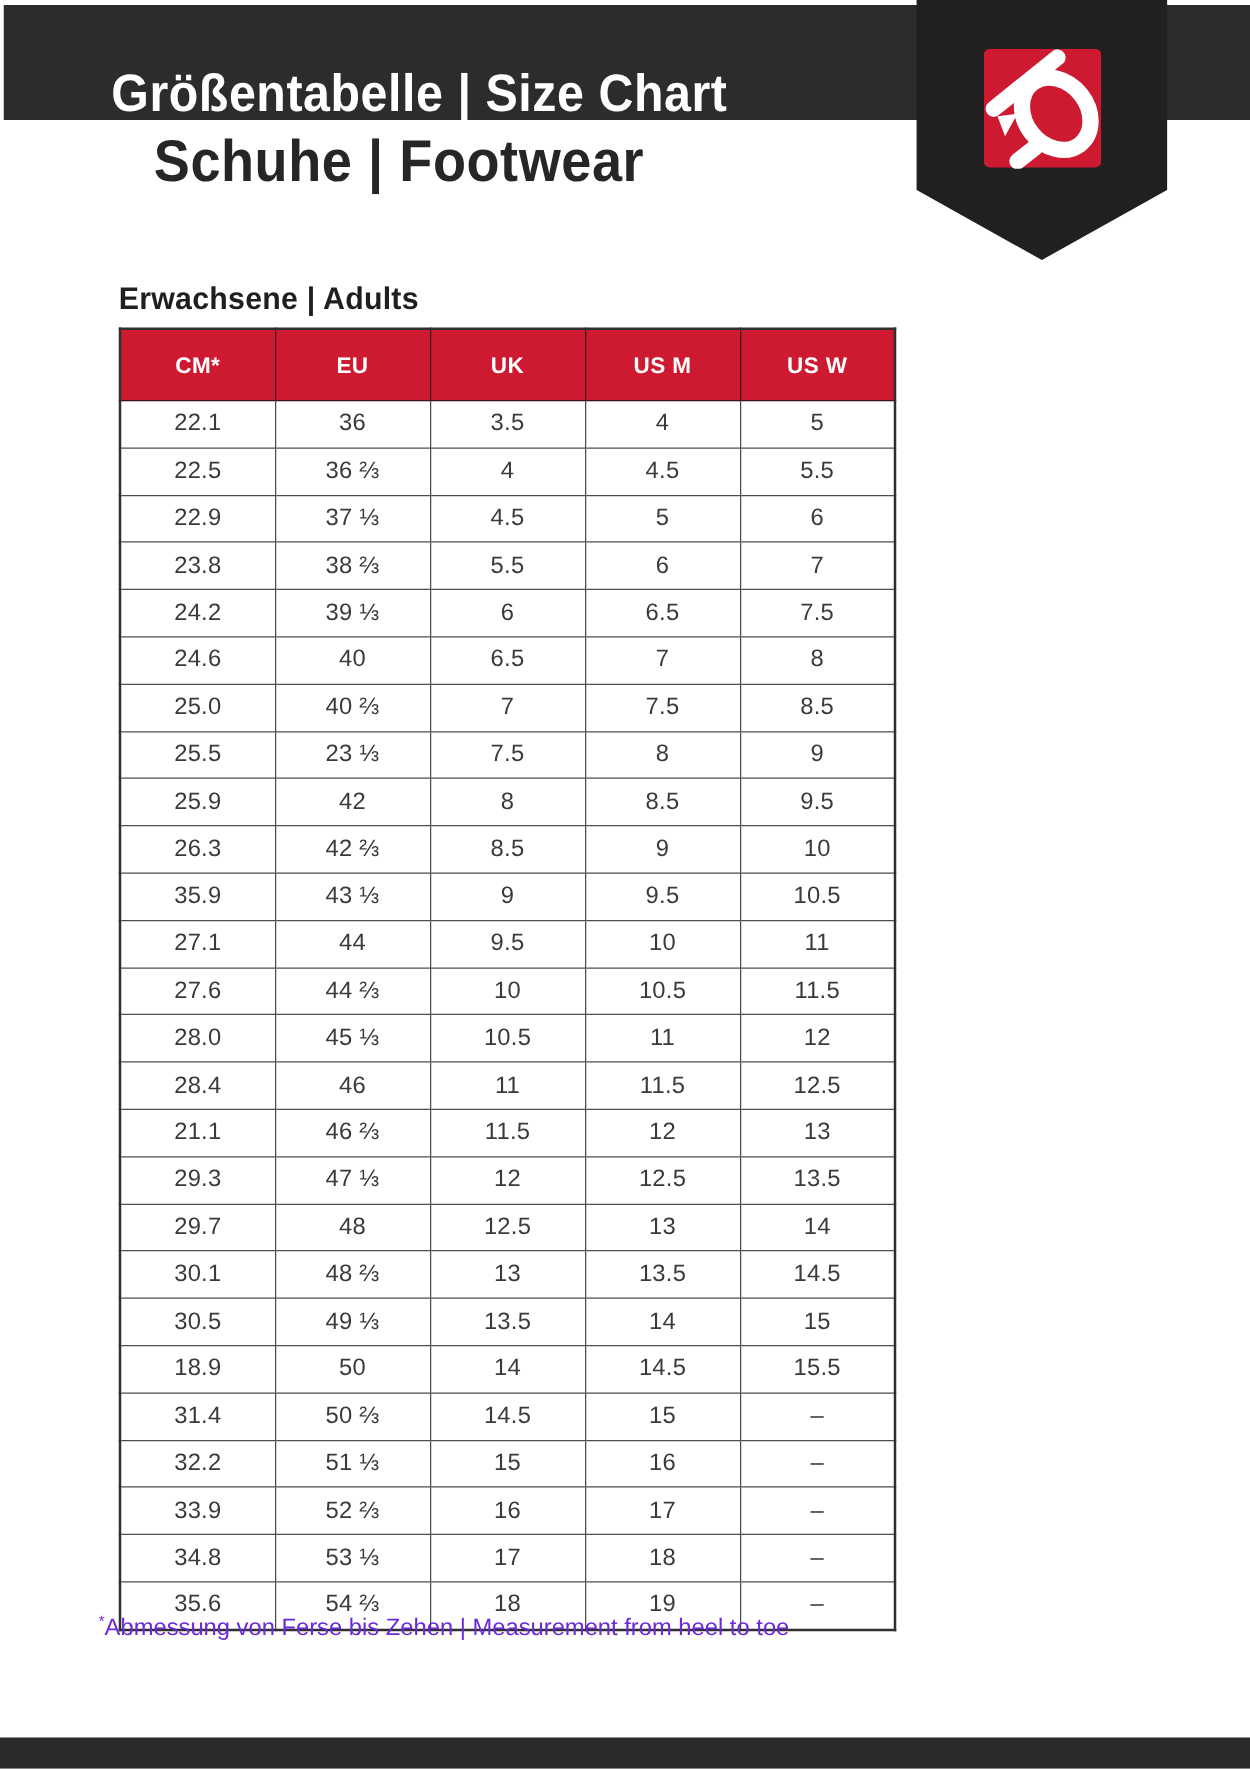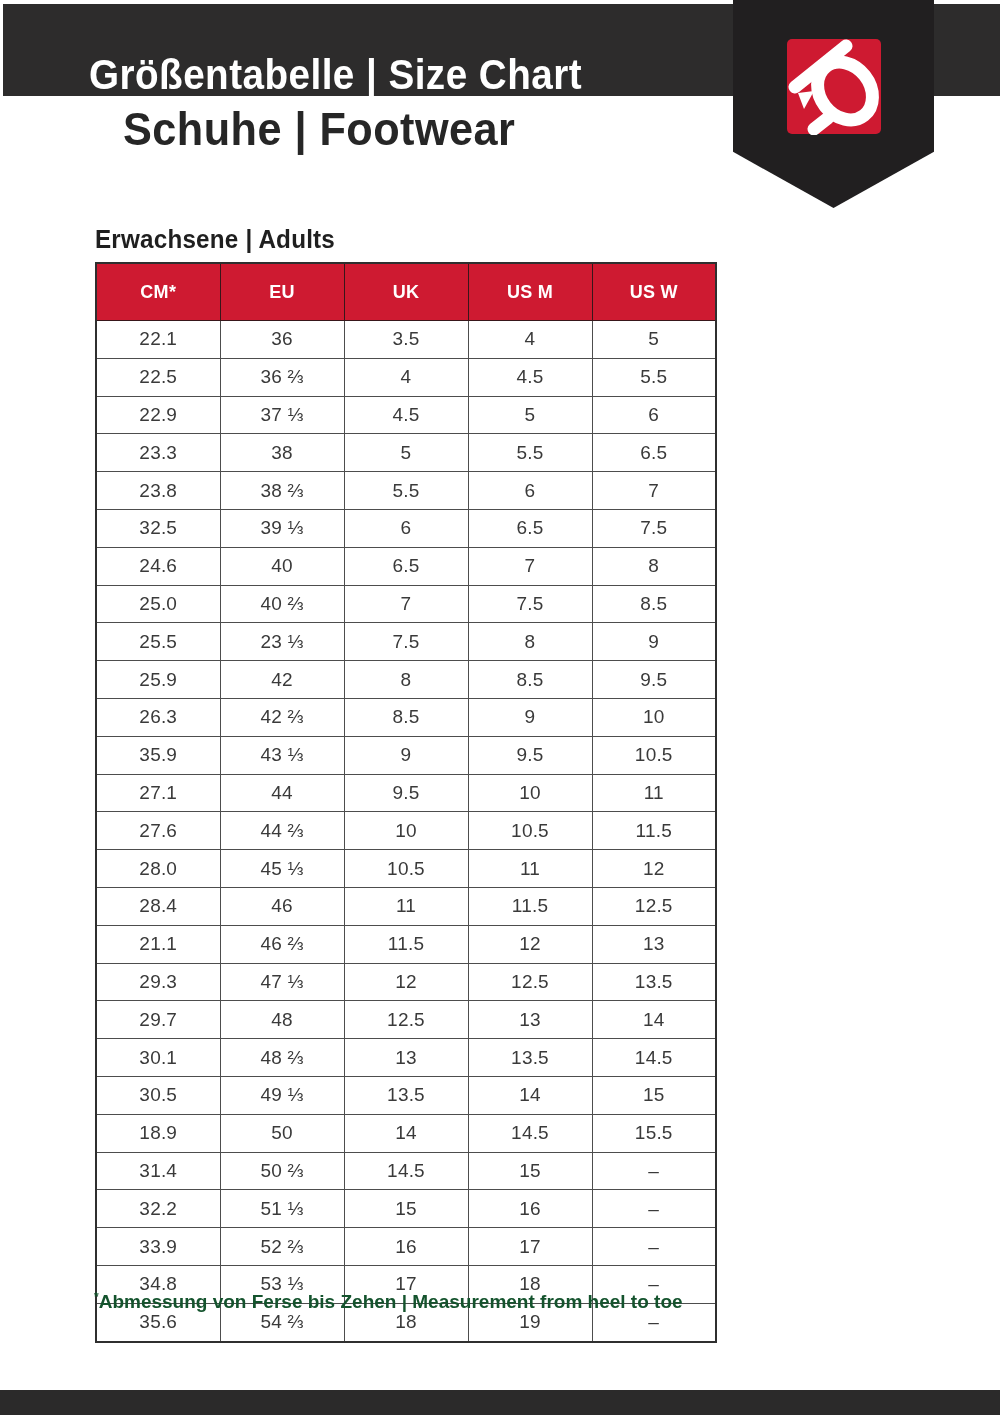--- a/index.html
+++ b/index.html
@@ -66,24 +66,23 @@
   table.size-table td {
     height: 34.8px;
     color: #3a3a3a; font-size: 19px; font-weight: normal;
     text-align: center; vertical-align: middle;
     border: 1px solid #4d4d4d;
     background: #ffffff;
     letter-spacing: 0.2px;
   }
 
   .footnote {
-    position: absolute; left: 94px; top: 1290px;
-    margin: 0; font-size: 19px; color: #14532d; line-height: 1.2;
+    position: absolute; left: 79px; top: 1290px;
+    margin: 0; font-size: 19px; color: #6d28d9; line-height: 1.2;
     white-space: nowrap;
-    font-weight: bold;
   }
   .footnote sup { font-size: 12px; vertical-align: 7px; }
 
   .footer-band {
     position: absolute; left: 0; bottom: 0; width: 1000px; height: 25px;
     background: var(--footer);
   }
 </style>
 </head>
 <body style="--brand-red: #ce1a31; --band: #2d2c2c; --pennant: #211f20; --footer: #2b2a2a;">
@@ -135,35 +134,28 @@
           <td>5.5</td>
         </tr>
         <tr>
           <td>22.9</td>
           <td>37 ⅓</td>
           <td>4.5</td>
           <td>5</td>
           <td>6</td>
         </tr>
         <tr>
-          <td>23.3</td>
-          <td>38</td>
-          <td>5</td>
-          <td>5.5</td>
-          <td>6.5</td>
-        </tr>
-        <tr>
           <td>23.8</td>
           <td>38 ⅔</td>
           <td>5.5</td>
           <td>6</td>
           <td>7</td>
         </tr>
         <tr>
-          <td>32.5</td>
+          <td>24.2</td>
           <td>39 ⅓</td>
           <td>6</td>
           <td>6.5</td>
           <td>7.5</td>
         </tr>
         <tr>
           <td>24.6</td>
           <td>40</td>
           <td>6.5</td>
           <td>7</td>

